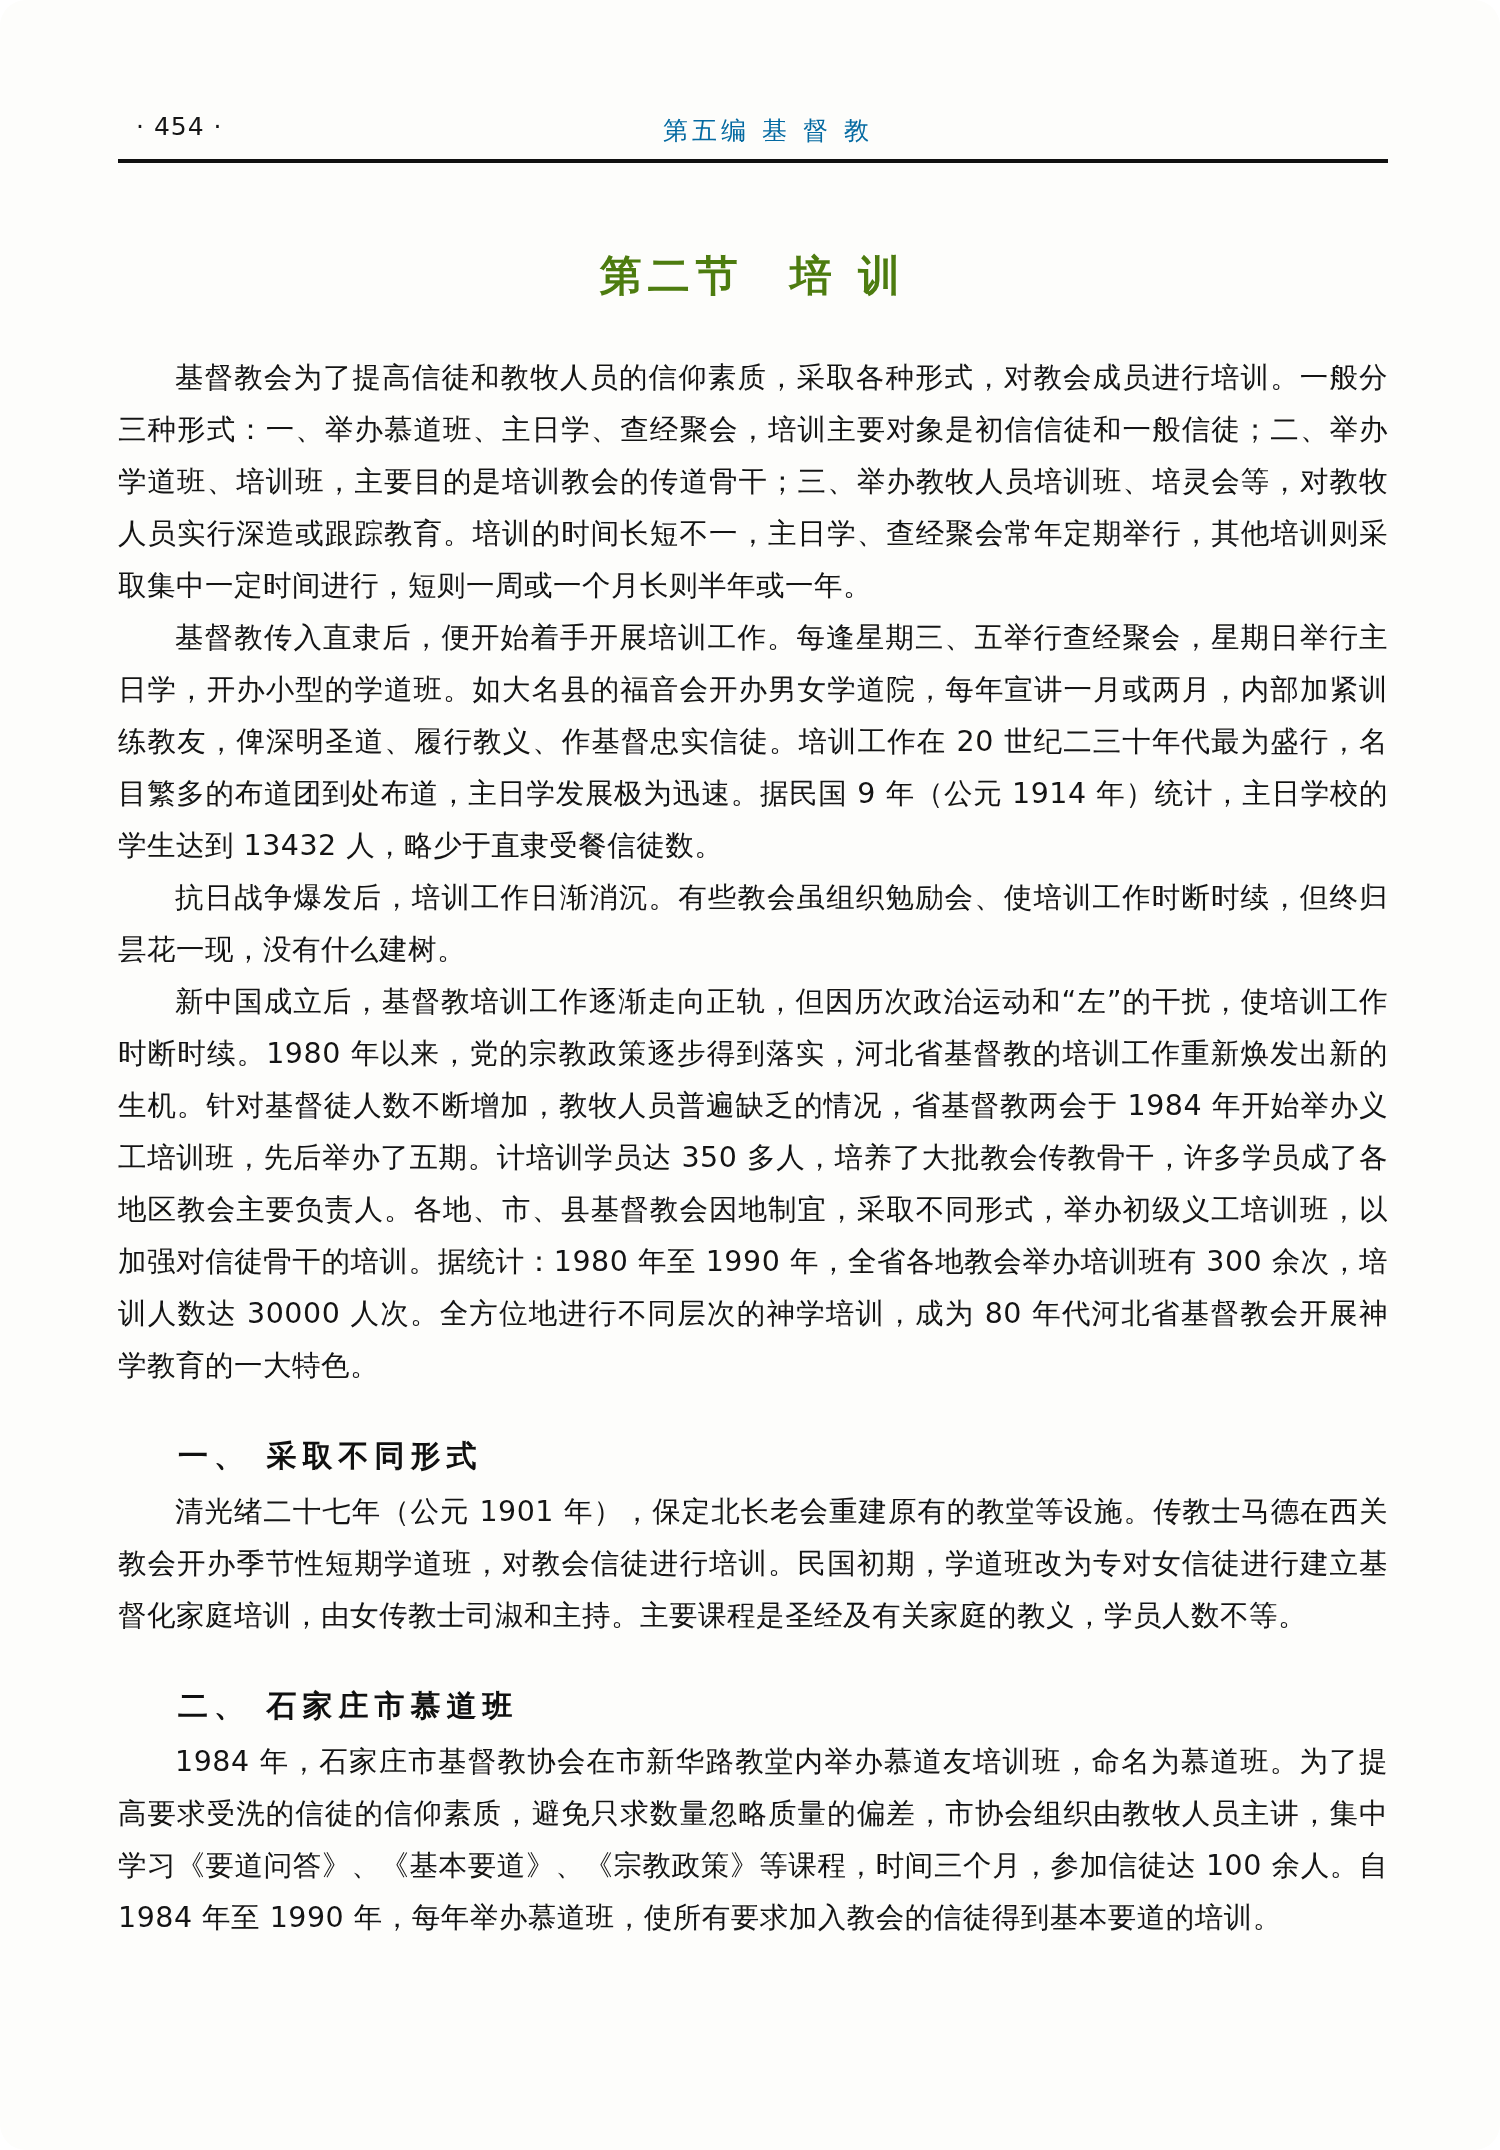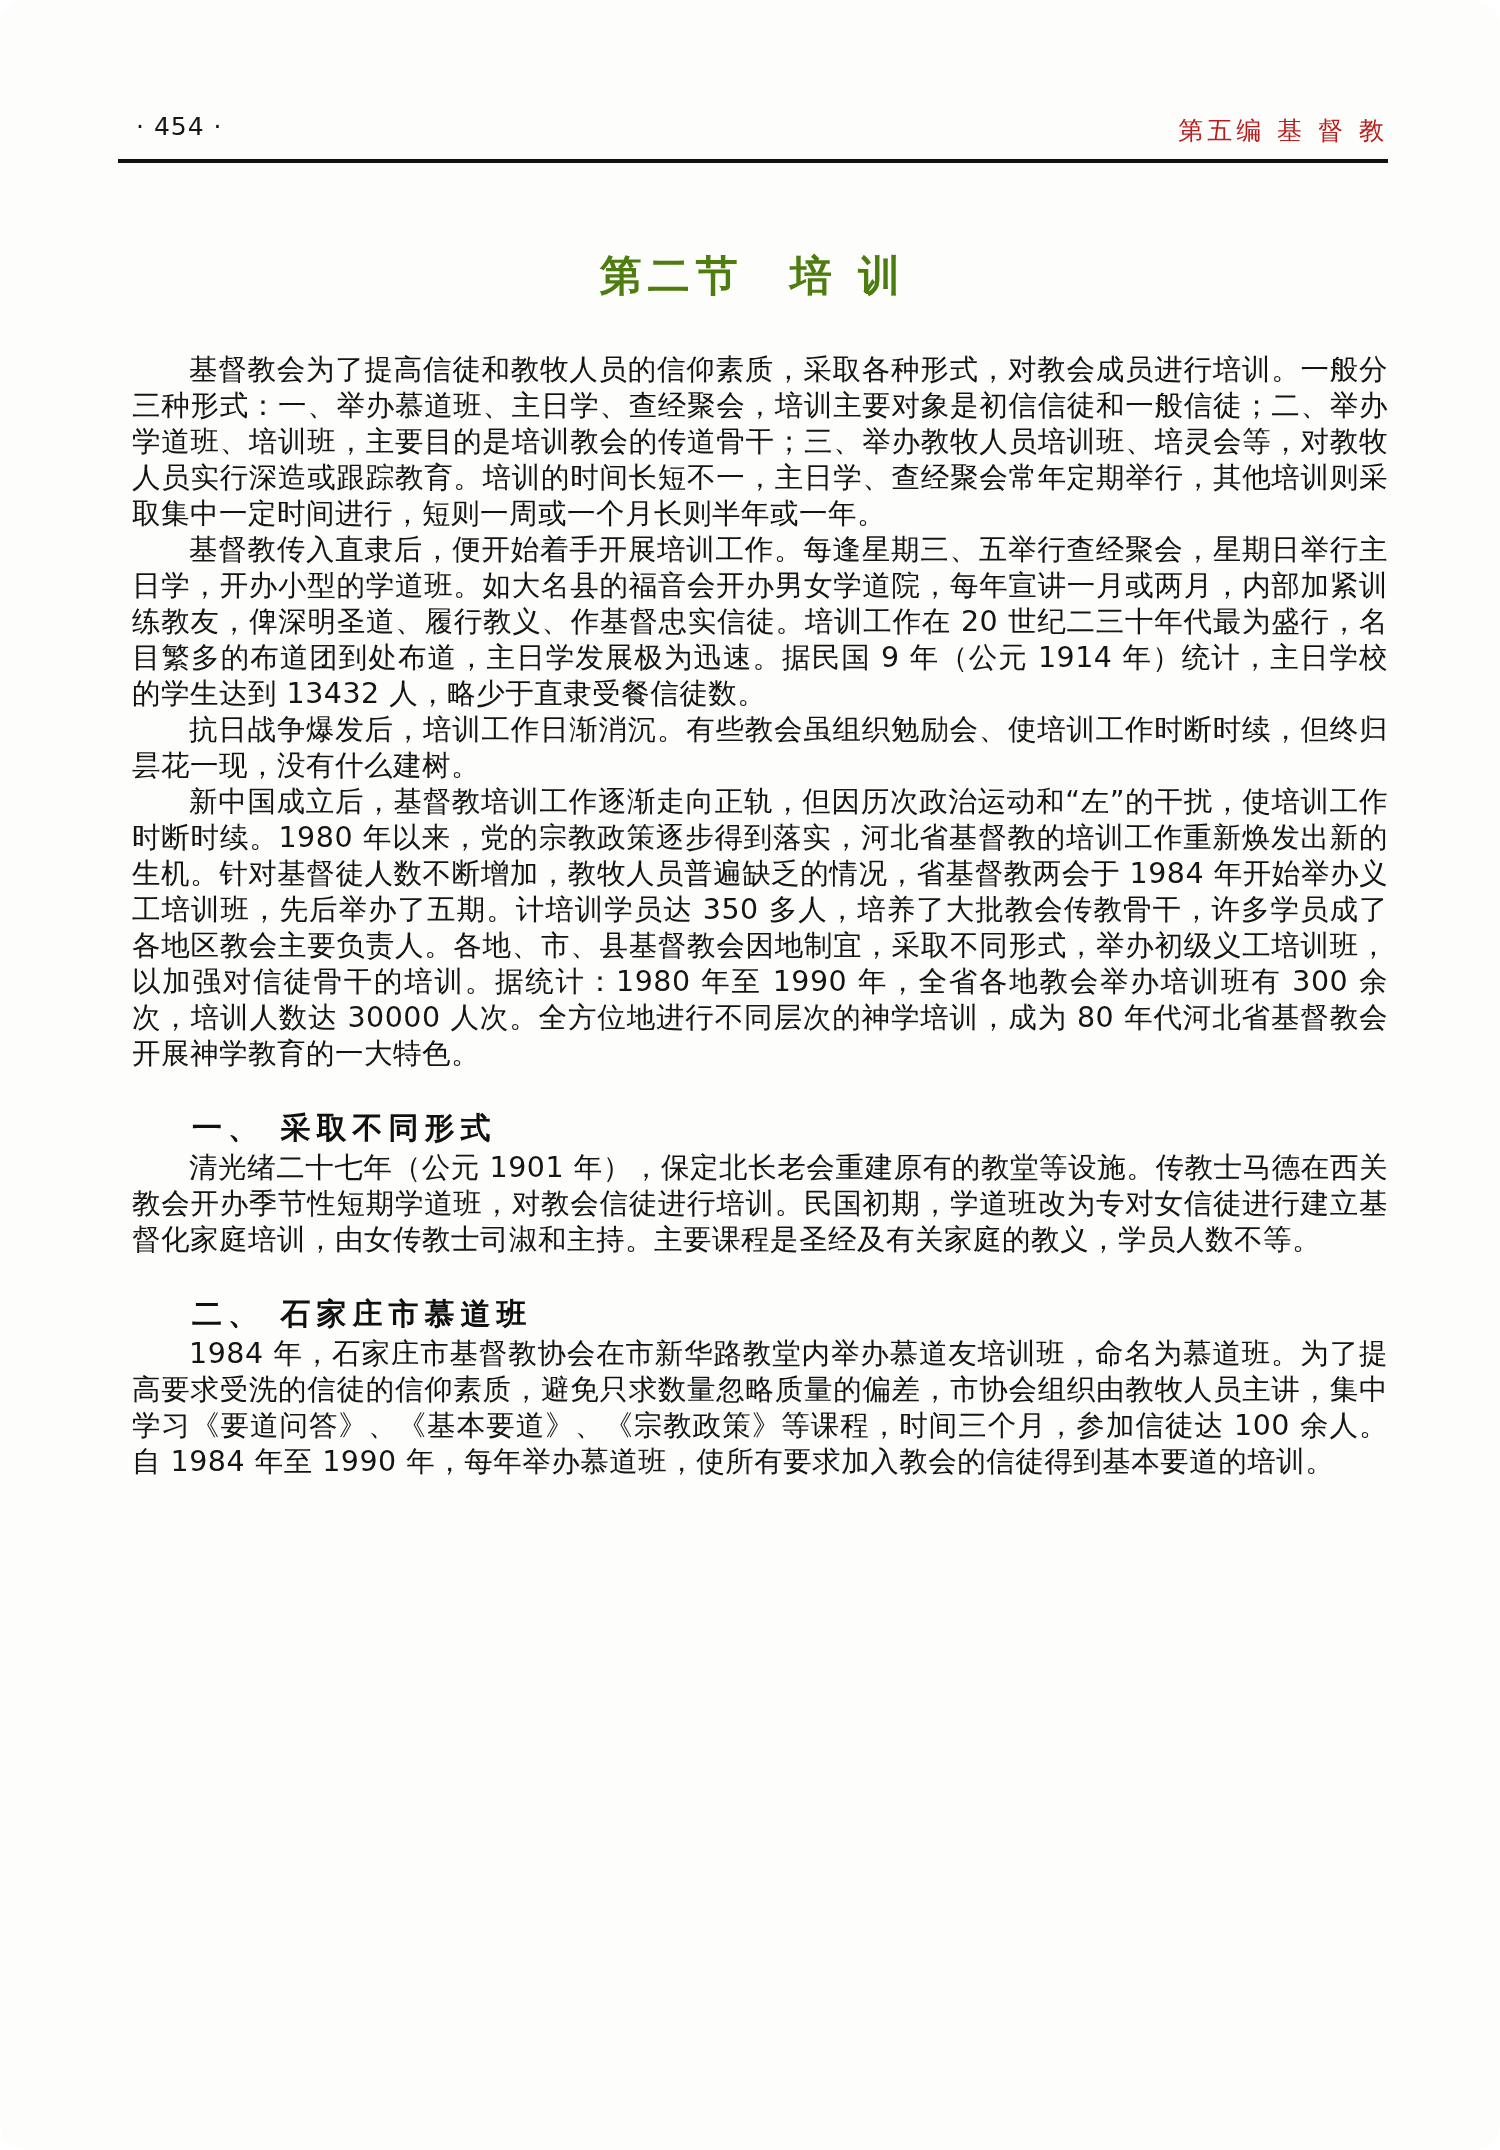--- a/index.html
+++ b/index.html
@@ -36,24 +36,24 @@
     top: 0;
     font-size: 25px;
     letter-spacing: 1px;
     color: #161616;
   }
   .running-title {
     position: absolute;
     left: 0;
     right: 0;
     top: 2px;
-    text-align: right;
+    text-align: center;
     font-size: 25px;
     letter-spacing: 4px;
-    color: #b91c1c;
+    color: #0369a1;
     padding-left: 30px;
   }
   .rule {
     position: absolute;
     left: 0;
     right: 0;
     top: 47px;
     height: 4px;
     background: #111;
   }
@@ -68,26 +68,25 @@
     font-family: "DejaVu Sans", "Liberation Sans", sans-serif;
   }
   .section-title .sp {
     display: inline-block;
     width: 46px;
   }
   
   .body {
     margin-top: 48px;
     font-size: 28.5px;
-    line-height: 36px;
+    line-height: 52px;
     text-align: justify;
     text-justify: inter-ideograph;
     letter-spacing: 0.5px;
     color: #141414;
-    margin-left: 14px;
   }
   p.para {
     margin: 0 0 0 0;
     text-indent: 2em;
   }
   p.para + p.para {
     margin-top: 0;
   }
   .subhead {
     margin-top: 38px;

